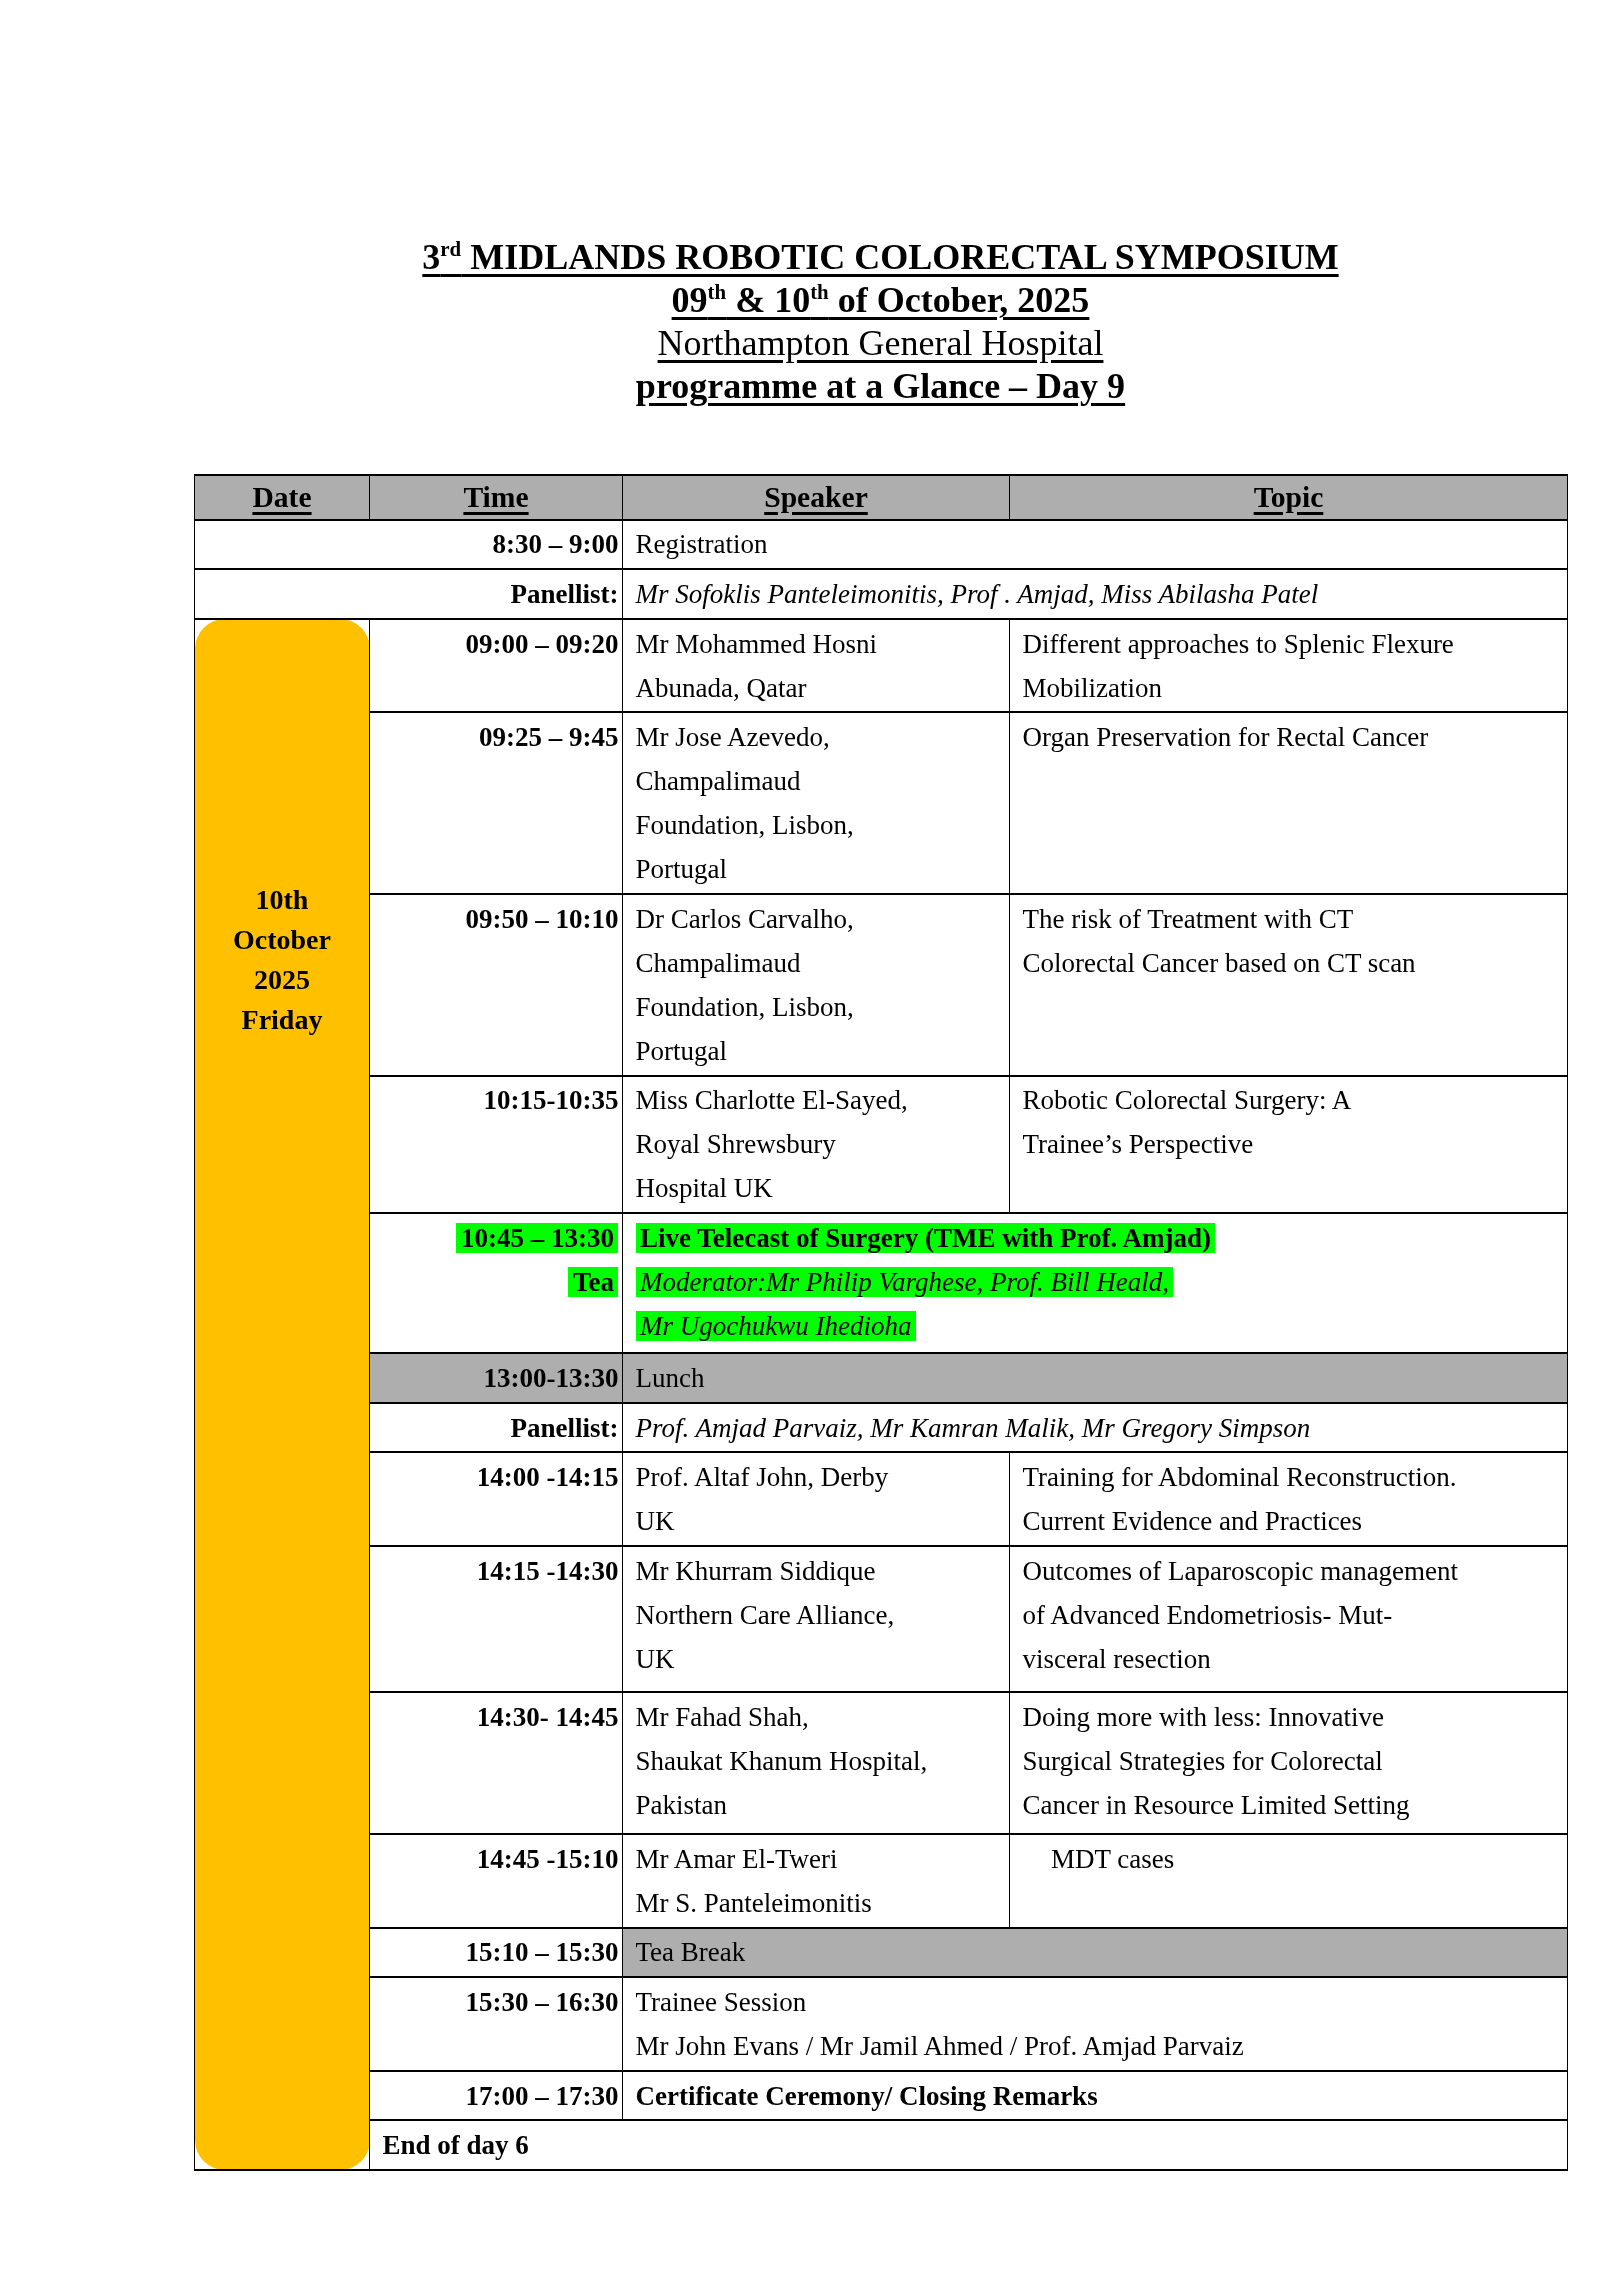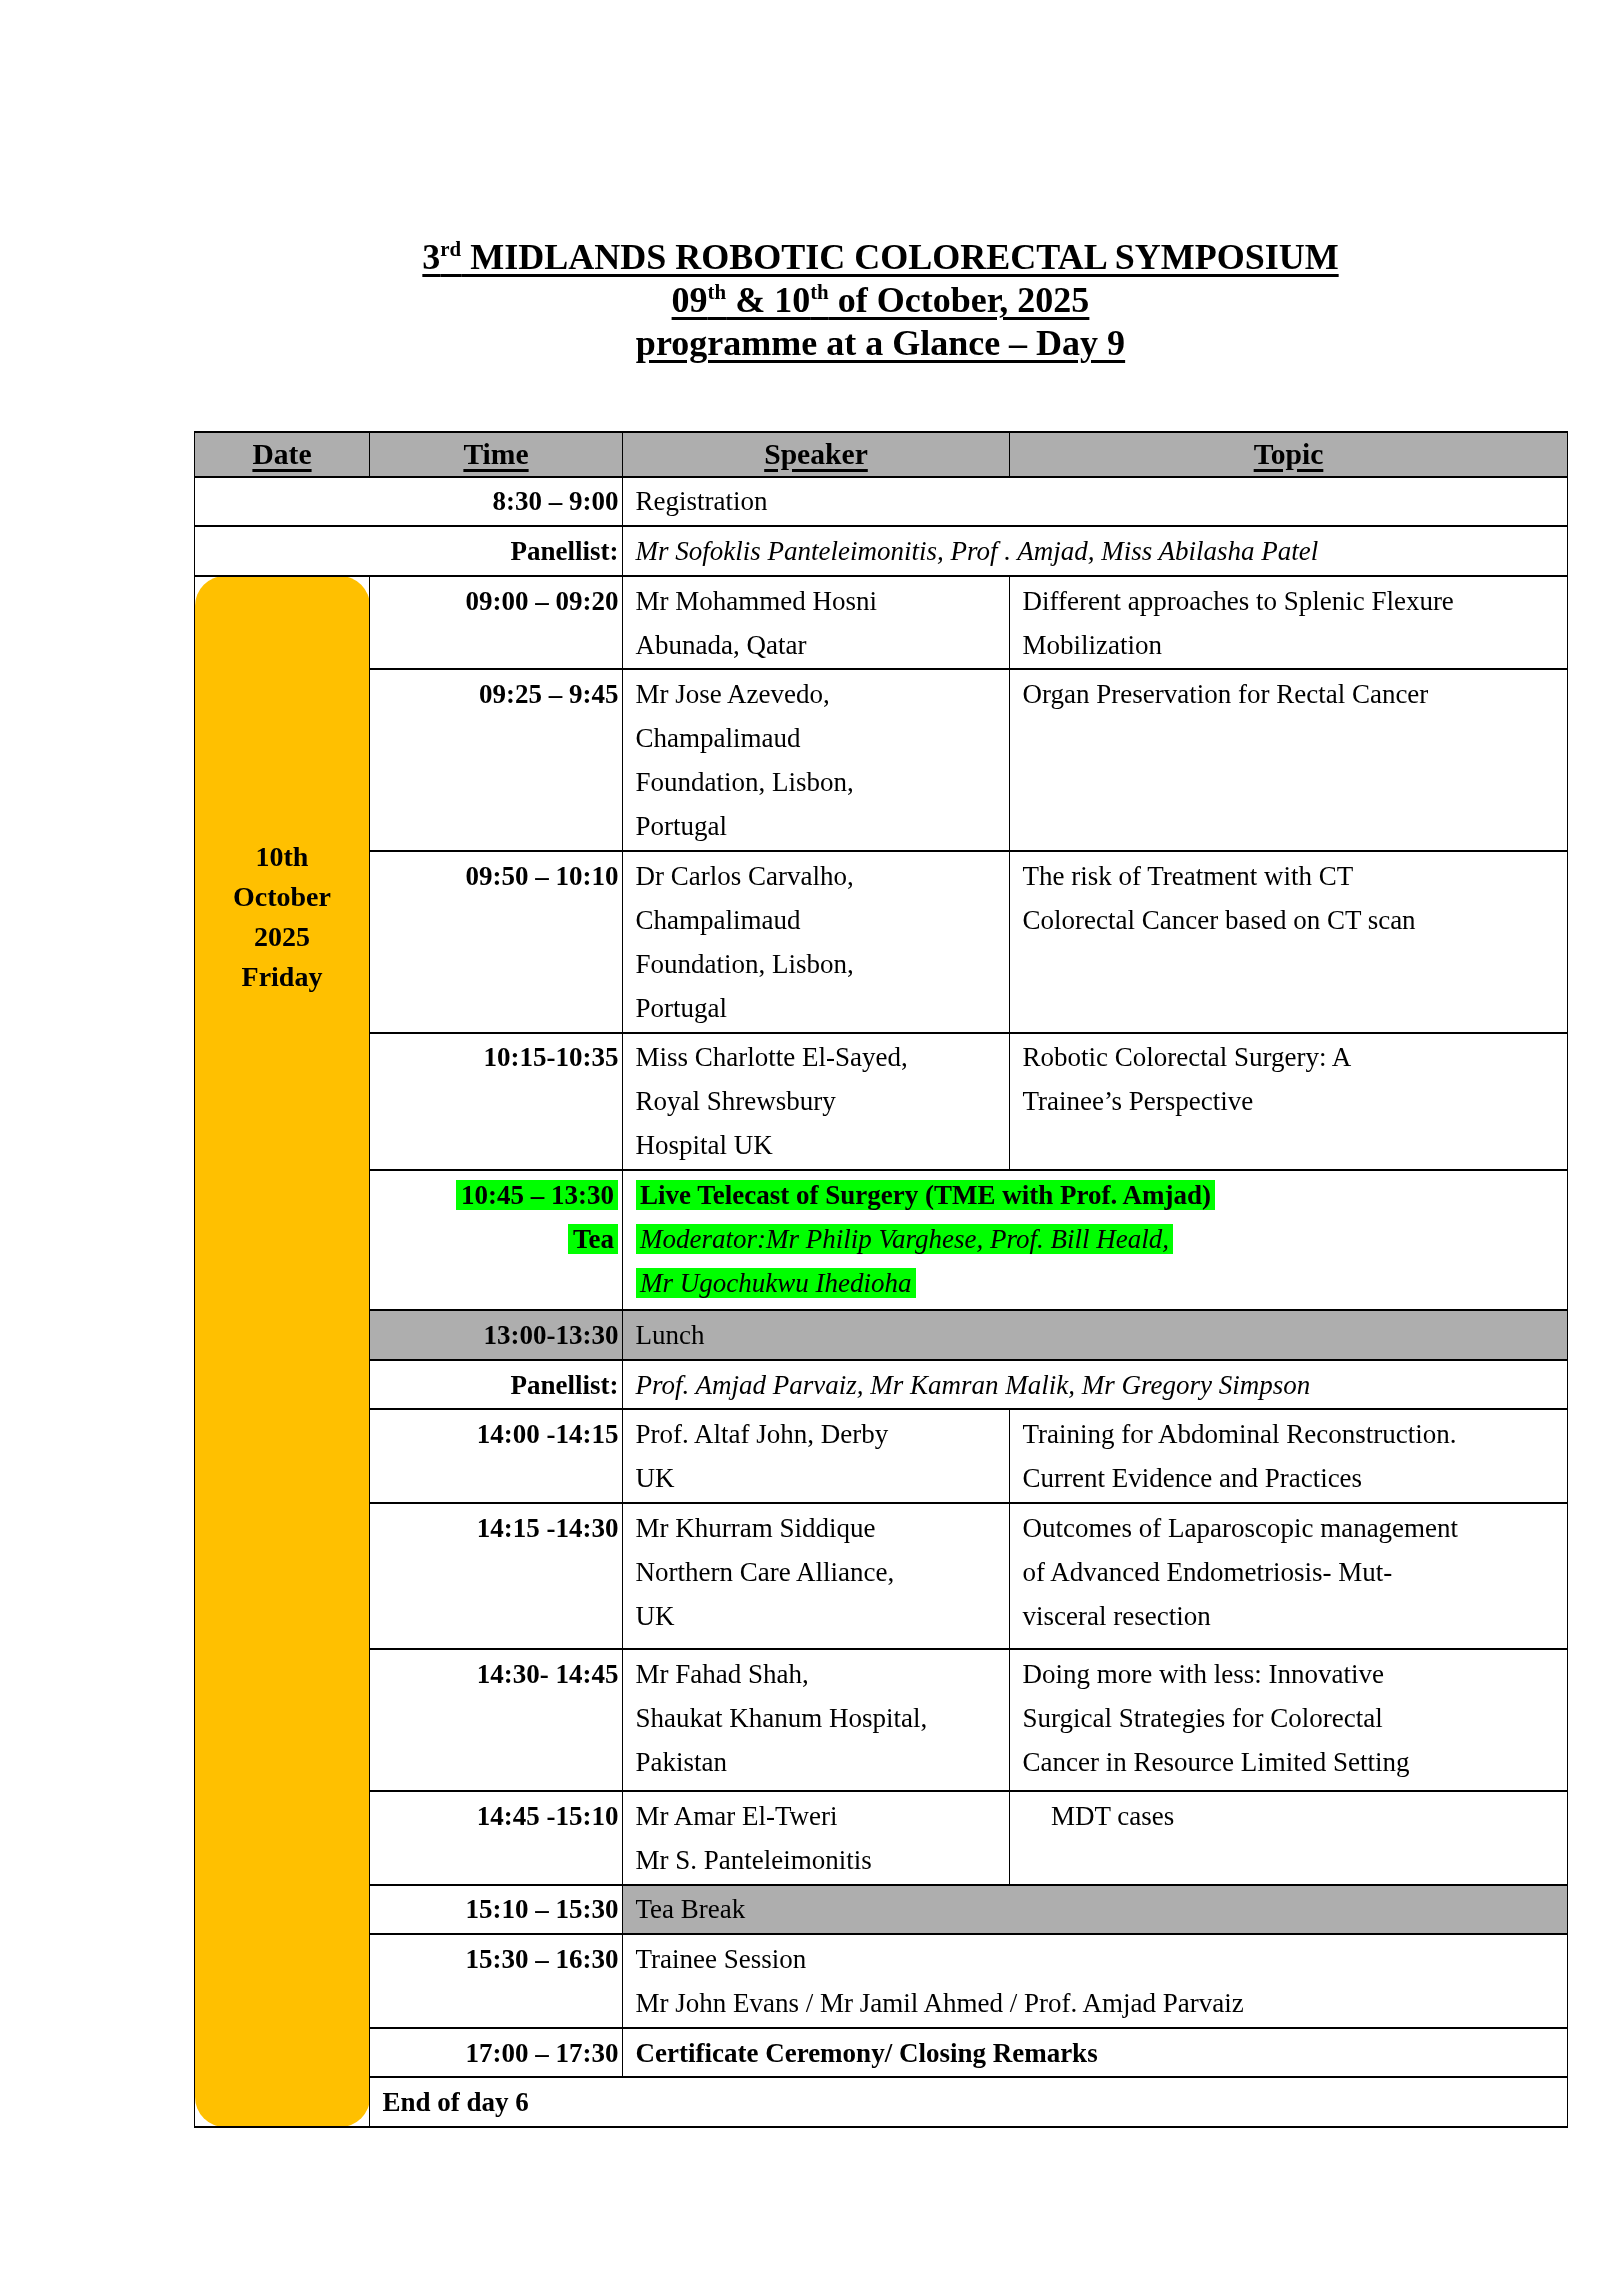--- a/index.html
+++ b/index.html
@@ -48,20 +48,21 @@
   tr.rh102{height:91px}
 </style>
 </head>
 <body>
 
 <div class="page">
 
   <div class="titles">
     <div class="tl b"><span class="u"><span>3</span><sup>rd</sup><span> MIDLANDS ROBOTIC COLORECTAL SYMPOSIUM</span></span></div>
     <div class="tl b"><span class="u"><span>09</span><sup>th</sup><span> &amp; 10</span><sup>th</sup><span>  of October, 2025</span></span></div>
+    <div class="tl"><span class="u">Northampton General Hospital</span></div>
     <div class="tl b"><span class="u">programme at a Glance – Day 9</span></div>
   </div>
 
   <table class="prog">
     <colgroup>
       <col style="width:175px">
         <col style="width:253px">
         <col style="width:387px">
         <col style="width:558px">
     </colgroup>

